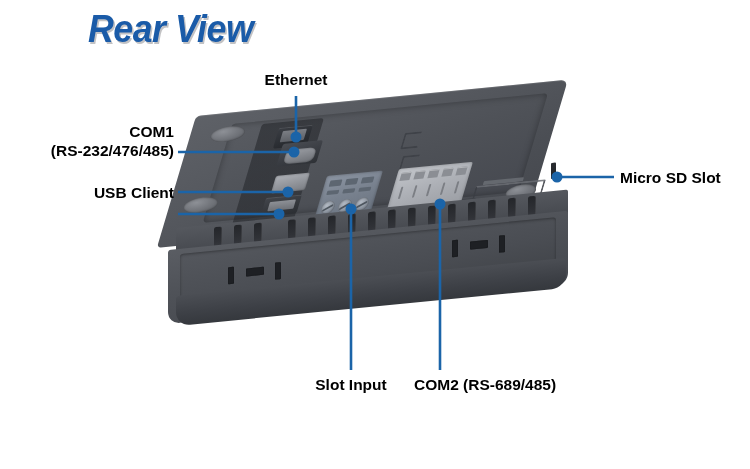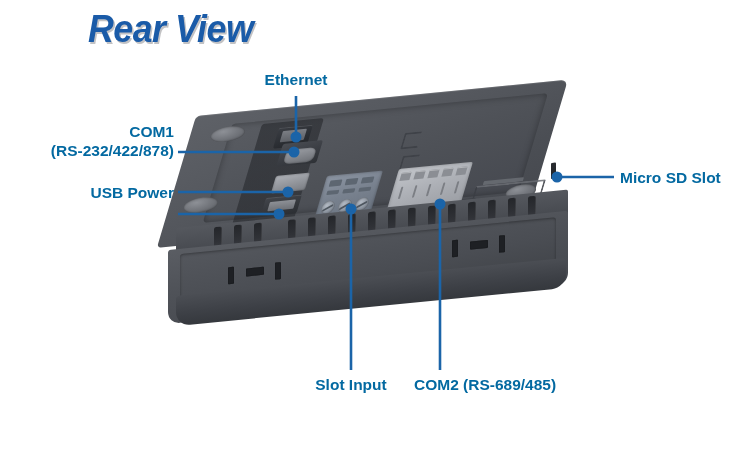--- a/index.html
+++ b/index.html
@@ -34,21 +34,21 @@
     white-space: nowrap;
     transform: scaleX(0.94);
     transform-origin: left center;
   }
 
   
   .callout {
     position: absolute;
     font-size: 15.5px;
     font-weight: bold;
-    color: #0369a1;
+    color: #000000;
     white-space: nowrap;
     line-height: 19px;
   }
   .callout.right-align { text-align: right; }
   .callout.left-align  { text-align: right; }
   .callout.center-align{ text-align: center; }
 
   
   #leaders {
     position: absolute;
@@ -457,25 +457,25 @@
       <circle cx="440" cy="204" r="4.2"></circle>
     </g>
   </svg>
 
   <div class="callout center-align" style="left:214px; top:70px; width:164px;">
     <span>Ethernet</span>
   </div>
 
   <div class="callout right-align" style="left:0px; top:122px; width:174px;">
     <div>COM1</div>
-    <div>(RS-232/422/878)</div>
+    <div>(RS-232/476/485)</div>
   </div>
 
   <div class="callout right-align" style="left:0px; top:183px; width:174px;">
-    <span>USB Power</span>
+    <span>USB Client</span>
   </div>
 
 
   <div class="callout left-align" style="left:620px; top:168px;">
     <span>Micro SD Slot</span>
   </div>
 
   <div class="callout center-align" style="left:281px; top:375px; width:140px;">
     <span>Slot Input</span>
   </div>

